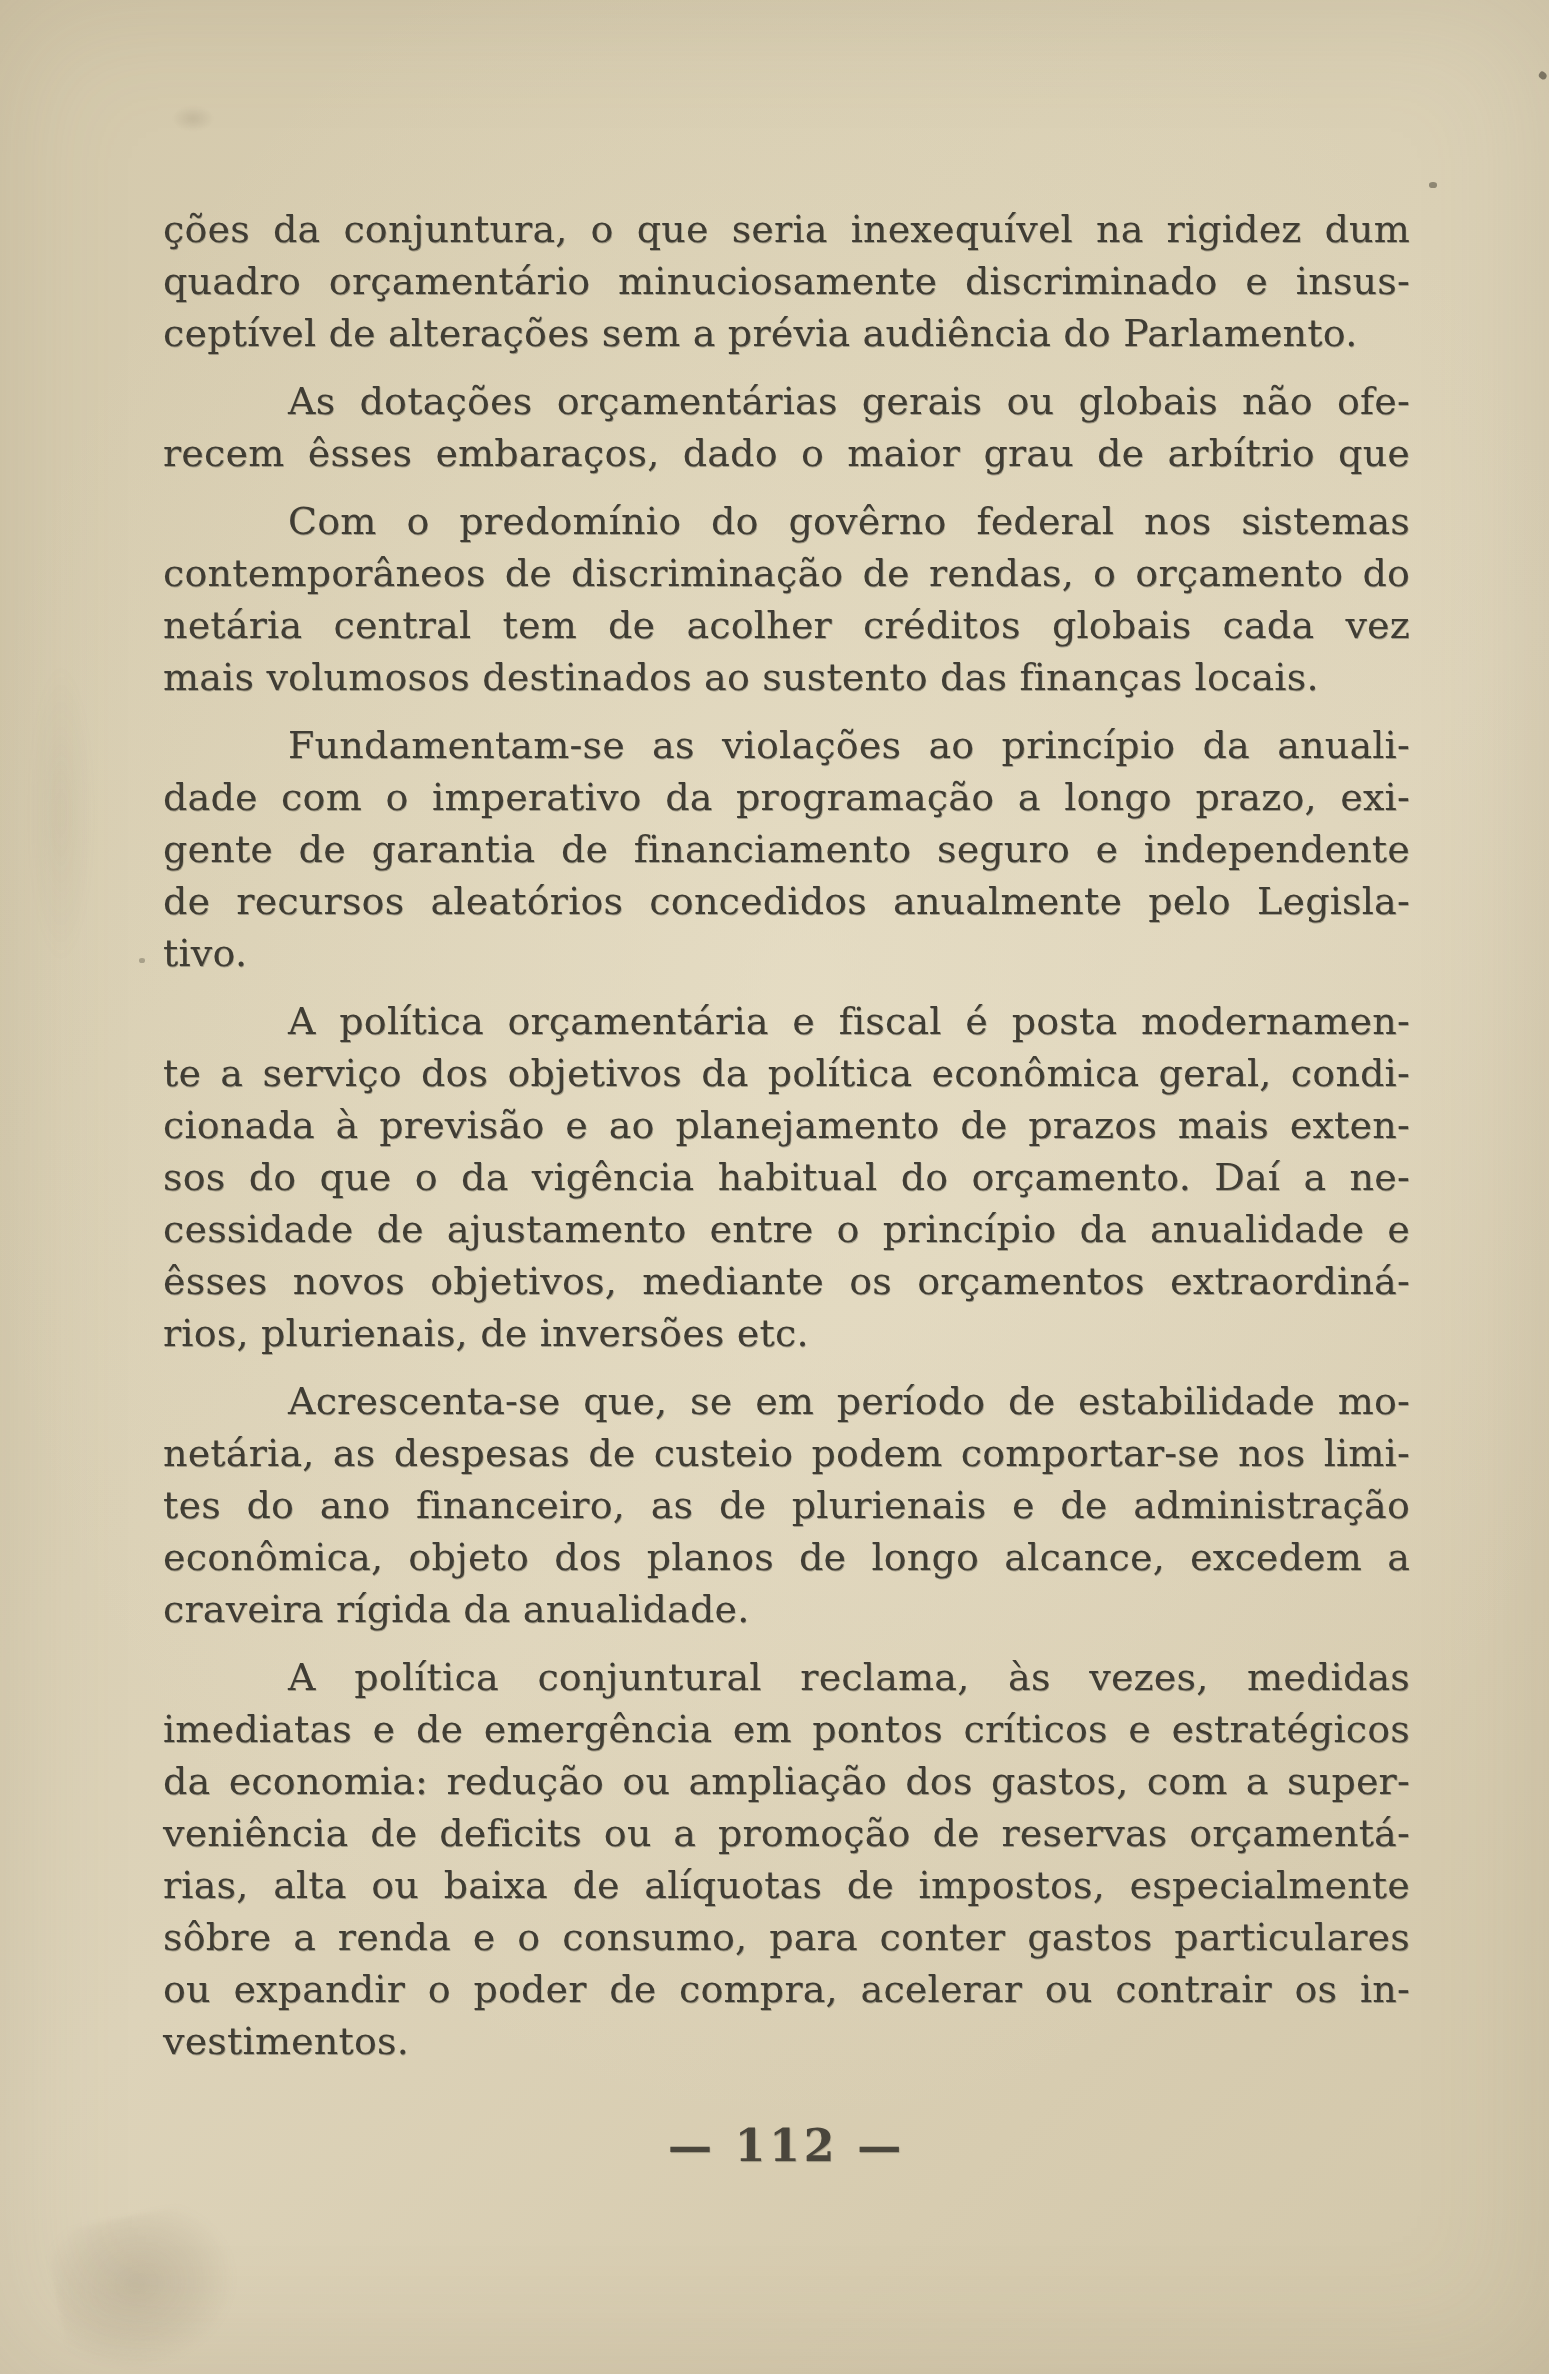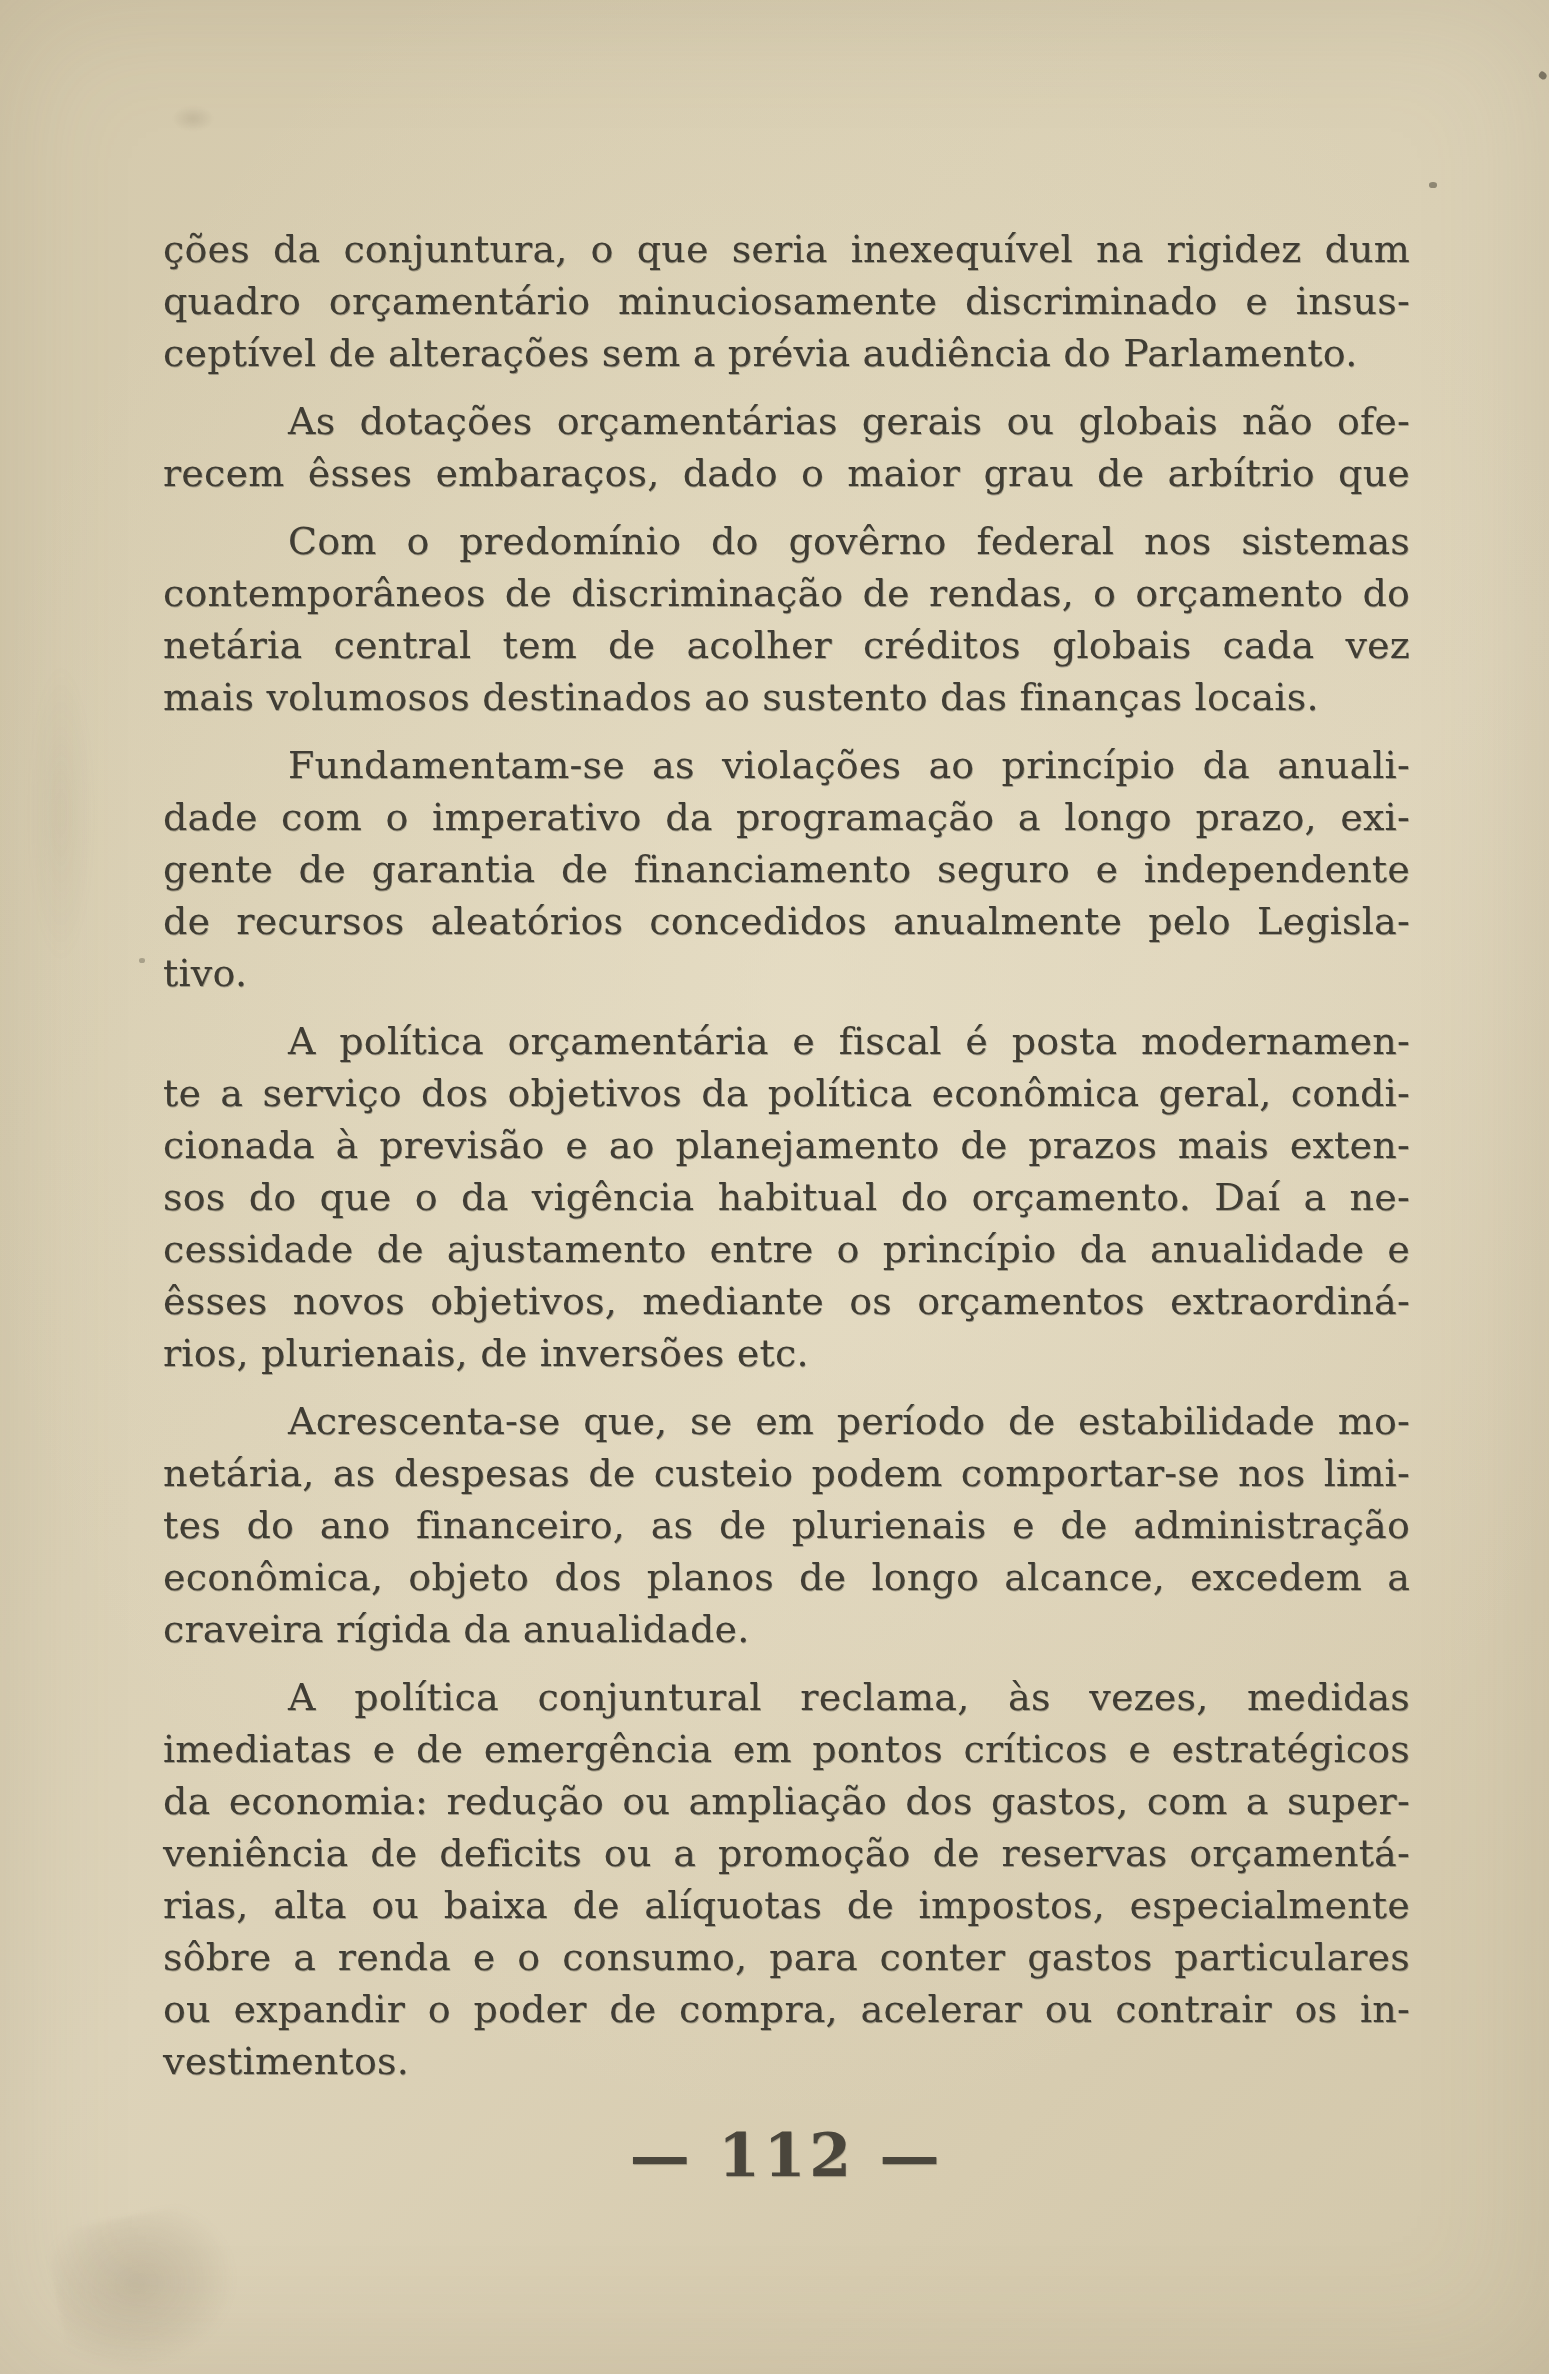--- a/index.html
+++ b/index.html
@@ -27,38 +27,37 @@
   .text-block {
     position: absolute;
     left: 163px;
     top: 203px;
     width: 1247px;
     color: #403d34;
     font-size: 38px;
     line-height: 52px;
     text-shadow: 0.6px 0.8px 0.6px rgba(64,60,50,0.38);
     letter-spacing: 0.2px;
-    margin-top: 20px;
   }
   .para { margin: 0 0 16px 0; }
   .line {
     text-align: justify;
     text-align-last: justify;
     white-space: normal;
   }
   .line.last { text-align-last: left; }
   .line.ind { padding-left: 125px; }
   .page-number {
     position: absolute;
     left: 163px;
     top: 2120px;
     width: 1247px;
     text-align: center;
     color: #4a463c;
-    font-size: 60px;
+    font-size: 44px;
     font-weight: bold;
     letter-spacing: 3.8px;
     text-shadow: 0.6px 0.8px 0.8px rgba(64,60,50,0.35);
   }
   
   .speck {
     position: absolute;
     background: #5d5849;
     border-radius: 50%;
   }

